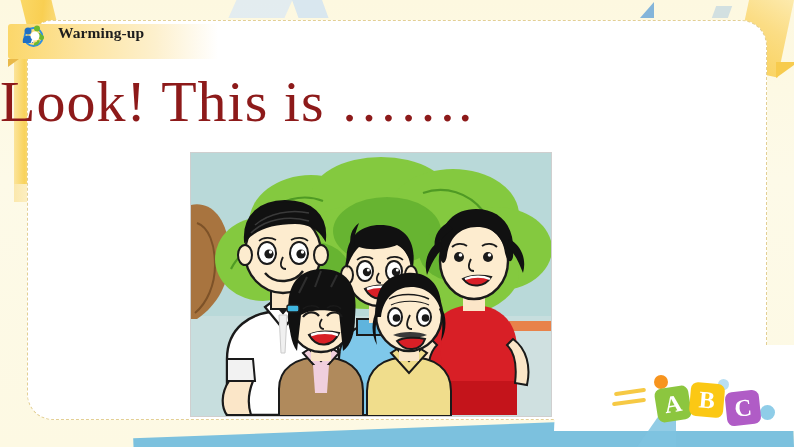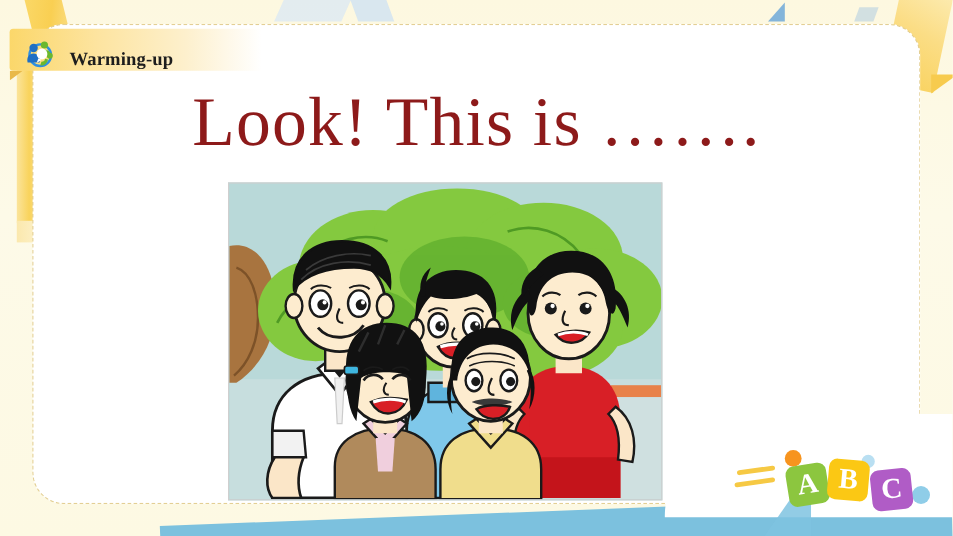--- a/index.html
+++ b/index.html
@@ -104,21 +104,21 @@
   }
 
   
   .section-header {
     position: absolute;
     left: 8px; top: 24px;
     width: 210px; height: 35px;
     background: linear-gradient(90deg, #fbd76a 0%, #fde4a0 35%, #fdf0cd 70%, rgba(255,255,255,0) 100%);
     border-radius: 3px 0 0 3px;
     display: flex;
-    align-items: flex-end;
+    align-items: flex-start;
     z-index: 6;
   }
   .section-header-notch {
     position: absolute;
     left: 8px; top: 59px;
     width: 11px; height: 8px;
     background: #e9b949;
     clip-path: polygon(0 0, 100% 0, 0 100%);
     z-index: 6;
   }
@@ -134,21 +134,20 @@
     font-size: 15.5px;
     color: #1d1d1d;
     letter-spacing: .1px;
     white-space: nowrap;
   }
 
   
   .main-title {
     position: absolute;
     left: 0; right: 0; top: 73px;
-    text-align: center;
     font-family: "Liberation Serif", serif;
     font-size: 58px;
     line-height: 1;
     color: #8d1a1a;
     letter-spacing: 1px;
     z-index: 5;
   }
 
   
   .photo-frame {

